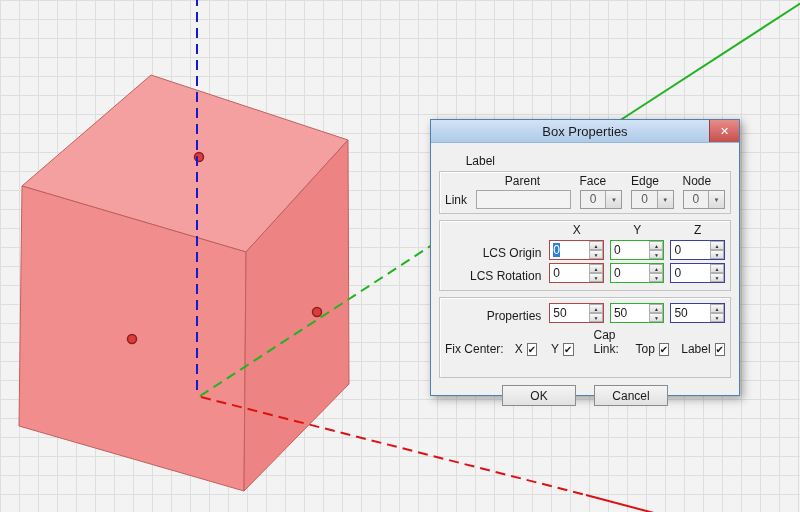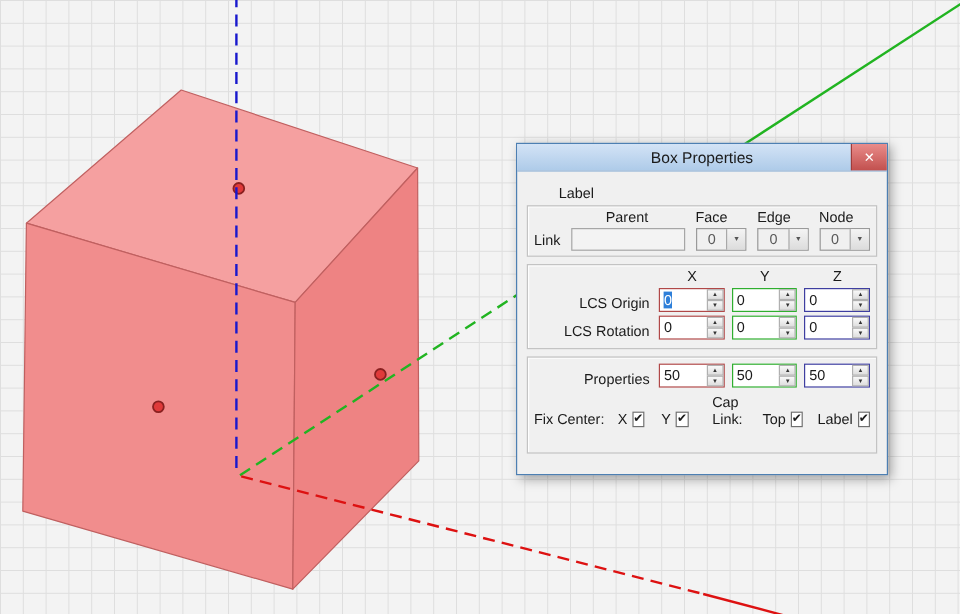--- a/index.html
+++ b/index.html
@@ -257,16 +257,20 @@
           <span class="cb checked">
               <span class="check">✔</span>
             </span>
           <span class="ml12">Label</span>
           <span class="cb checked">
               <span class="check">✔</span>
             </span>
         </div>
       </div>
 
+      <div class="btn-row">
+        <div class="btn">OK</div>
+        <div class="btn">Cancel</div>
+      </div>
 
     </div>
   </div>
 </div>
 
 </body></html>

